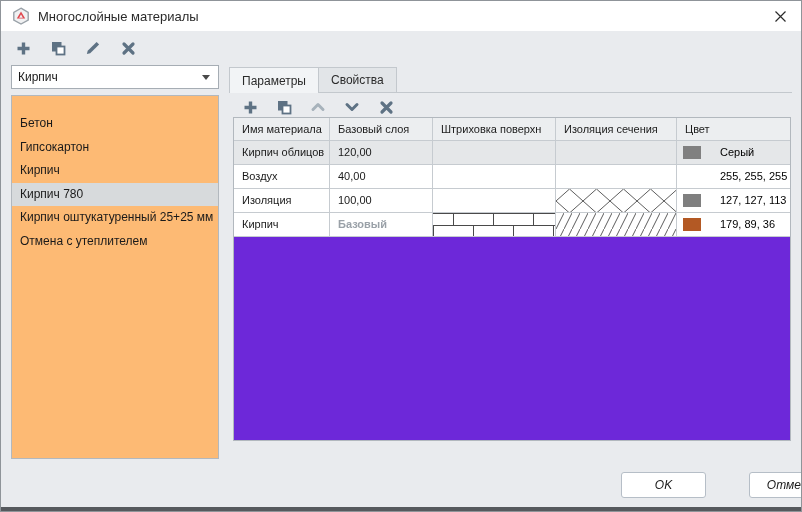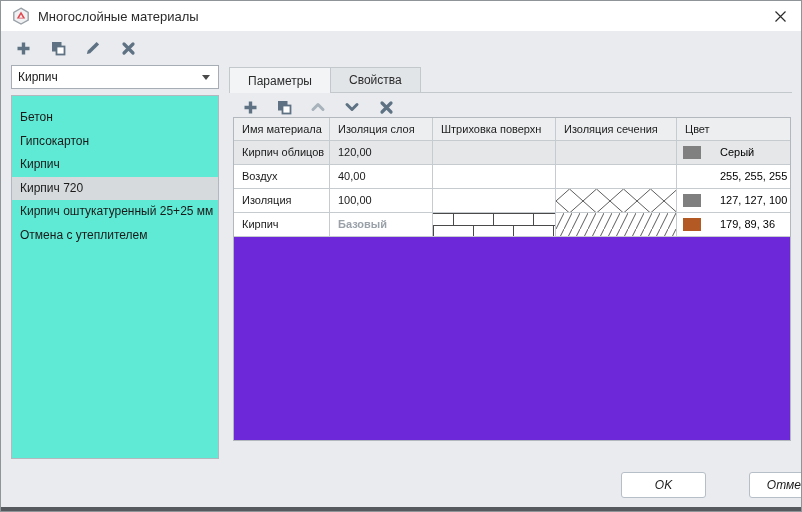--- a/index.html
+++ b/index.html
@@ -26,31 +26,31 @@
   
   .combo {
     position:absolute; left:10px; top:64px; width:208px; height:24px;
     background:#fff; border:1px solid #a6adb4; display:flex; align-items:center; cursor:pointer;
   }
   .combo .val { flex:1; padding-left:6px; font-size:12px; color:#1a1a1a; }
   .combo .caret { width:0; height:0; border-left:4px solid transparent; border-right:4px solid transparent; border-top:5px solid #4a4a4a; margin-right:8px; }
   
   .listbox {
     position:absolute; left:10px; top:94px; width:208px; height:364px;
-    background:#5eead4; border:1px solid #b2b8be; padding-top:10px; overflow:hidden;
+    background:#fdba74; border:1px solid #b2b8be; padding-top:16px; overflow:hidden;
   }
   .listbox .item {
     height:23.5px; line-height:23.5px; padding-left:8px; font-size:12px; color:#1a1a1a;
     white-space:nowrap; overflow:hidden; cursor:pointer;
   }
   .listbox .item.sel { background:#d7dadc; }
   
   .tabbar { position:absolute; left:228px; top:67px; width:563px; height:25px; display:flex; align-items:flex-end; border-bottom:1px solid #c3c8cd; }
   .tab {
-    height:25px; padding:0 18px; font-size:12px; color:#2b2b2b; display:flex; align-items:center;
+    height:25px; padding:0 12px; font-size:12px; color:#2b2b2b; display:flex; align-items:center;
     border:1px solid #c3c8cd; border-bottom:none; background:#e2e5e8; margin-right:-1px; cursor:pointer;
   }
   .tab.active { background:#f2f4f6; height:26px; margin-bottom:-1px; position:relative; z-index:2; }
   
   .tablebox {
     position:absolute; left:232px; top:116px; width:558px; height:324px;
     background:#6d28d9; border:1px solid #b2b8be; overflow:hidden; font-size:11px;
   }
   .trow { display:grid; grid-template-columns:96px 103px 123px 121px 113px; }
   .trow > div { border-right:1px solid #c6cbd0; border-bottom:1px solid #c6cbd0; overflow:hidden; white-space:nowrap; position:relative; }
@@ -137,21 +137,21 @@
 
   <div class="combo">
     <span class="val">Кирпич</span>
     <span class="caret"></span>
   </div>
 
   <div class="listbox">
     <div class="item">Бетон</div>
     <div class="item">Гипсокартон</div>
     <div class="item">Кирпич</div>
-    <div class="item sel">Кирпич 720</div>
+    <div class="item sel">Кирпич 780</div>
     <div class="item">Кирпич оштукатуренный 25+25 мм</div>
     <div class="item">Отмена с утеплителем</div>
   </div>
 
   <div class="tabbar">
     <div class="tab active">Параметры</div>
     <div class="tab">Свойства</div>
   </div>
 
   <div class="tb tb-right">
@@ -179,21 +179,21 @@
     <button>
       <svg class="icon" width="15" height="15" viewBox="0 0 15 15">
         <path d="M3 3 L12 12 M12 3 L3 12" stroke="#5e7284" stroke-width="3.2" stroke-linecap="round" fill="none"></path>
       </svg>
     </button>
   </div>
 
   <div class="tablebox">
     <div class="trow thead">
       <div>Имя материала</div>
-      <div>Изоляция слоя</div>
+      <div>Базовый слоя</div>
       <div>Штриховка поверхн</div>
       <div>Изоляция сечения</div>
       <div>Цвет</div>
     </div>
 
     <div class="trow tdata sel">
       <div class="cell-text">Кирпич облицов</div>
       <div class="cell-text">120,00</div>
       <div></div>
       <div></div>
@@ -218,21 +218,21 @@
       <div class="cell-text">Изоляция</div>
       <div class="cell-text">100,00</div>
       <div></div>
       <div>
         <svg class="hatch-svg on">
             <rect x="0" y="0" width="100%" height="100%" fill="url(#pat-crosshatch)"></rect>
           </svg>
       </div>
       <div class="cell-color">
         <span class="swatch" style="background: rgb(127, 127, 127);"></span>
-        <span>127, 127, 100</span>
+        <span>127, 127, 113</span>
       </div>
     </div>
 
     <div class="trow tdata">
       <div class="cell-text">Кирпич</div>
       <div class="cell-text muted">Базовый</div>
       <div>
         <svg class="hatch-svg on">
             <rect x="0" y="0" width="100%" height="100%" fill="url(#pat-brick)"></rect>
           </svg>

